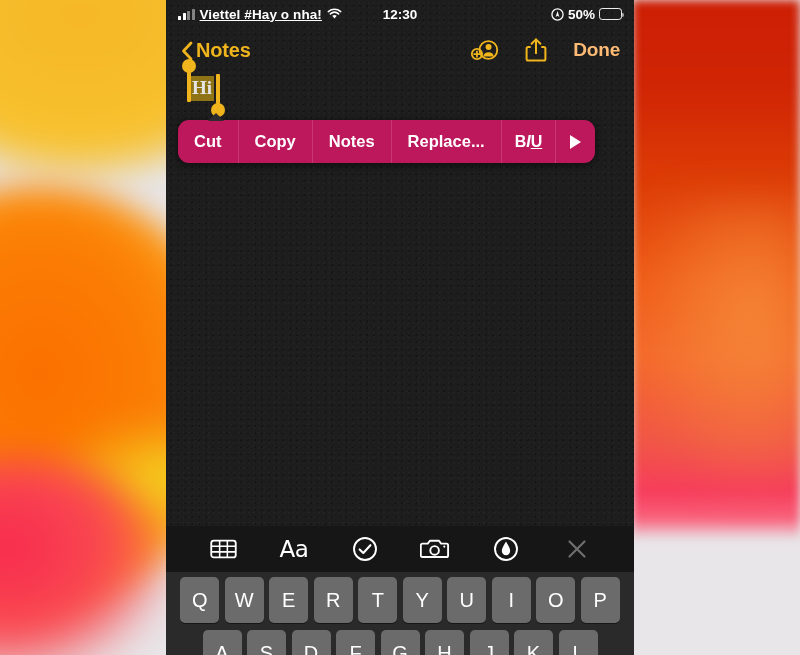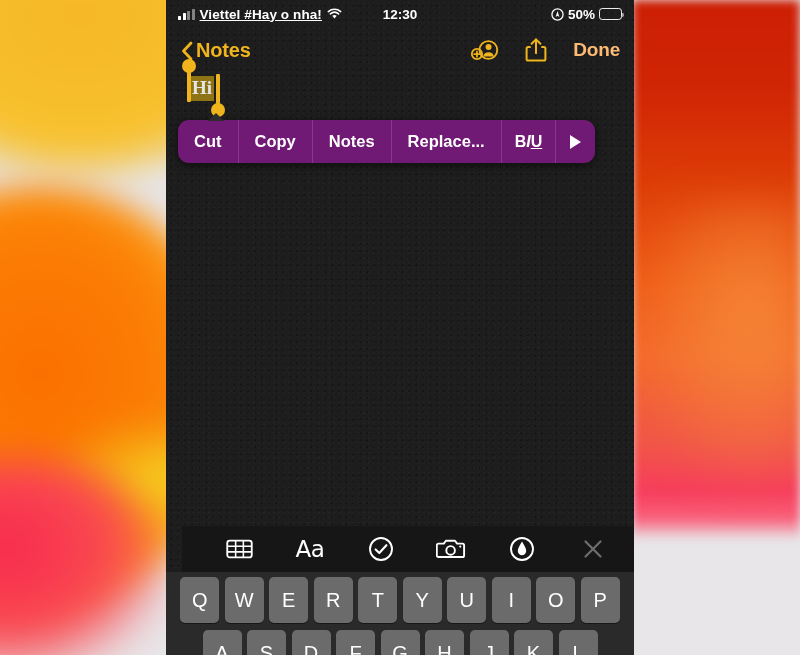--- a/index.html
+++ b/index.html
@@ -136,21 +136,21 @@
   }
   .handle-start { left:-3px; top:-4px; height:30px; }
   .handle-start::after { top:-13px; }
   .handle-end { right:-6px; top:-2px; height:30px; }
   .handle-end::after { bottom:-13px; }
 
   
   .ctx-menu {
     position:absolute; left:12px; top:48px;
     height:43px; display:flex; align-items:stretch;
-    background:#701a75; border-radius:11px;
+    background:#be185d; border-radius:11px;
     box-shadow:0 2px 9px rgba(0,0,0,.55);
     z-index:8;
   }
   .ctx-caret{
     position:absolute; left:30px; top:-7px;
     width:0; height:0;
     border-left:8px solid transparent; border-right:8px solid transparent;
     border-bottom:8px solid #2c2c2e;
   }
   .ctx-item {
@@ -166,21 +166,21 @@
   .style-u{ text-decoration:underline; font-weight:600; }
   .ctx-item.arrow-item{ padding:0 14px; }
   .ctx-arrow{
     width:0; height:0;
     border-top:7px solid transparent; border-bottom:7px solid transparent;
     border-left:11px solid #fff;
   }
 
   
   .toolbar {
-    position:absolute; left:16px; bottom:83px; width:468px; height:46px;
+    position:absolute; left:0; bottom:83px; width:468px; height:46px;
     display:flex; align-items:center; justify-content:space-around;
     padding:0 22px; background:#161616;
     z-index:6;
   }
   .tb-btn{ display:flex; align-items:center; justify-content:center;
            width:40px; height:40px; cursor:pointer; color:#fff; }
   .tb-aa{ font-size:23px; font-weight:500; letter-spacing:-.5px;
           font-family:"DejaVu Sans", sans-serif; }
   .tb-close{ color:#6e6e6e; }
 

